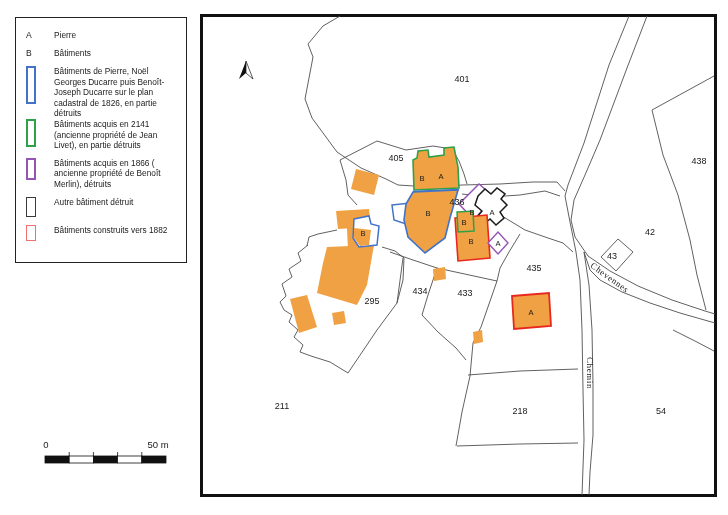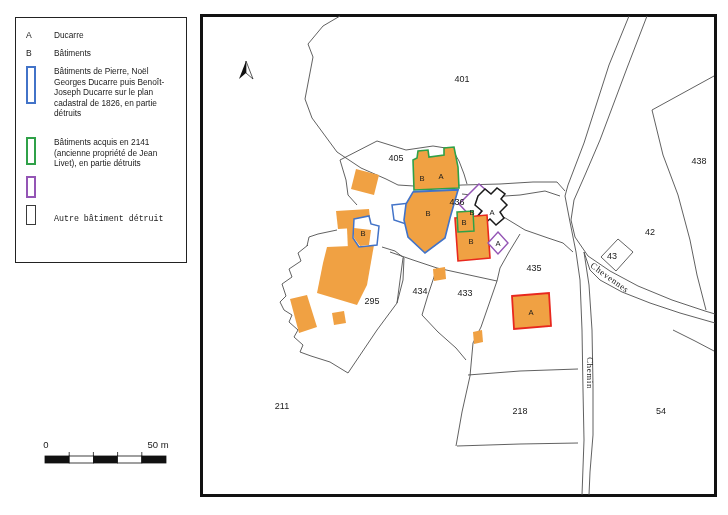--- a/index.html
+++ b/index.html
@@ -5,48 +5,48 @@
   html,body{margin:0;padding:0;background:#fff;}
   #stage{position:relative;width:728px;height:515px;background:#fff;overflow:hidden;
          font-family:"Liberation Sans",sans-serif;color:#1a1a1a;}
   
   .legend{position:absolute;left:15px;top:17px;width:172px;height:246px;
           border:1.4px solid #222;background:#fff;box-sizing:border-box;
           padding:12px 8px 0 8px;font-size:8.3px;line-height:1.28;}
   .lrow{display:flex;align-items:flex-start;}
   .lrow .sym{width:30px;flex:none;}
   .lrow .txt{width:126px;}
-  .lrow.center{align-items:flex-end;font-family:Liberation Mono, monospace;}
+  .lrow.center{align-items:flex-start;}
   .letter{font-size:8.6px;padding-left:2px;}
   .sw{display:block;margin-left:2px;box-sizing:border-box;}
   .sw-orange{width:13px;height:26px;background:#F0A143;}
   .sw-blue  {width:10px;height:38px;border:2px solid #4273C8;}
   .sw-green {width:10px;height:28px;border:2px solid #2FA148;}
   .sw-purple{width:10px;height:22px;border:2px solid #9455B5;}
   .sw-black {width:10px;height:20px;border:1.5px solid #3A3A3A;}
   .sw-red   {width:10px;height:16px;border:1.5px solid #F0716F;}
-  .mb7{margin-bottom:7px}.mb8{margin-bottom:8px}.mb6{margin-bottom:18px}
+  .mb7{margin-bottom:7px}.mb8{margin-bottom:8px}.mb6{margin-bottom:0}
   
   svg{position:absolute;left:0;top:0;}
   svg text{font-family:"Liberation Sans",sans-serif;fill:#1a1a1a;}
   .parcel-num{font-size:9px;text-anchor:middle;}
   .bletter{font-size:7.6px;text-anchor:middle;}
   .roadname{font-family:"Liberation Serif",serif;font-size:9px;text-anchor:middle;letter-spacing:0.6px;}
   .gline{fill:none;stroke:#4F4F4F;stroke-width:0.9;stroke-linejoin:round;}
   .scale-num{font-size:9.5px;text-anchor:middle;}
 </style>
 </head>
 <body>
 
 <div id="stage">
 
   <div class="legend">
     <div class="lrow mb7">
       <div class="sym"><span class="letter">A</span></div>
-      <div class="txt">Ducarre</div>
+      <div class="txt">Pierre</div>
     </div>
     <div class="lrow mb7">
       <div class="sym"><span class="letter">B</span></div>
       <div class="txt">Bâtiments</div>
     </div>
     <div class="lrow mb6">
       <div class="sym">
           <span class="sw sw-blue"></span>
         </div>
       <div class="txt">Bâtiments de Pierre, Noël Georges Ducarre puis Benoît-Joseph Ducarre sur le plan cadastral de 1826, en partie détruits</div>
@@ -54,26 +54,33 @@
     <div class="lrow mb7">
       <div class="sym">
           <span class="sw sw-green"></span>
         </div>
       <div class="txt">Bâtiments acquis en 2141 (ancienne propriété de Jean Livet), en partie détruits</div>
     </div>
     <div class="lrow mb7">
       <div class="sym">
           <span class="sw sw-purple"></span>
         </div>
+      <div class="txt">Bâtiments acquis en 1866 ( ancienne propriété de Benoît Merlin), détruits</div>
     </div>
     <div class="lrow center mb8">
       <div class="sym">
           <span class="sw sw-black"></span>
         </div>
       <div class="txt">Autre bâtiment détruit</div>
+    </div>
+    <div class="lrow center">
+      <div class="sym">
+          <span class="sw sw-red"></span>
+        </div>
+      <div class="txt">Bâtiments construits vers 1882</div>
     </div>
   </div>
 
   <svg width="728" height="515" viewBox="0 0 728 515">
 
     <rect x="201.5" y="15.5" width="514" height="480" fill="#fff" stroke="#111" stroke-width="3"></rect>
 
     <g>
       <path class="gline" d="M340,16 L323,26 L308,44 L313,57 L305,99 L312,118 L337,152 L361,168 L386,179 L398,185"></path>
       <path class="gline" d="M398,185 L430,187 L462,185 L500,184 L533,182 L557,182 L565,191"></path>

